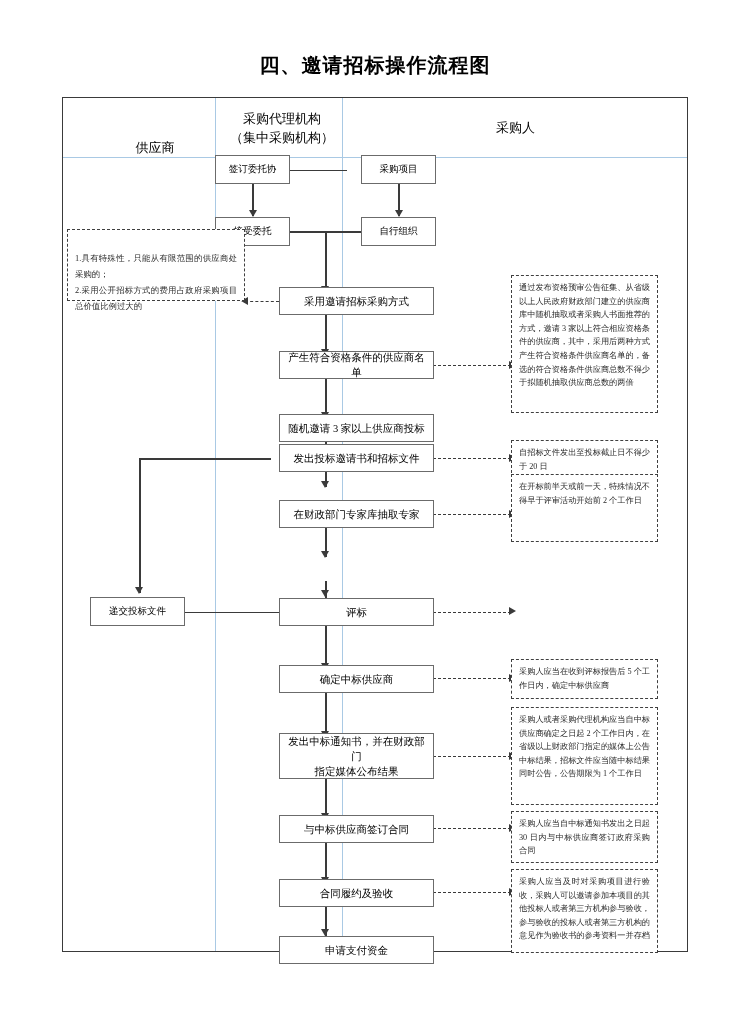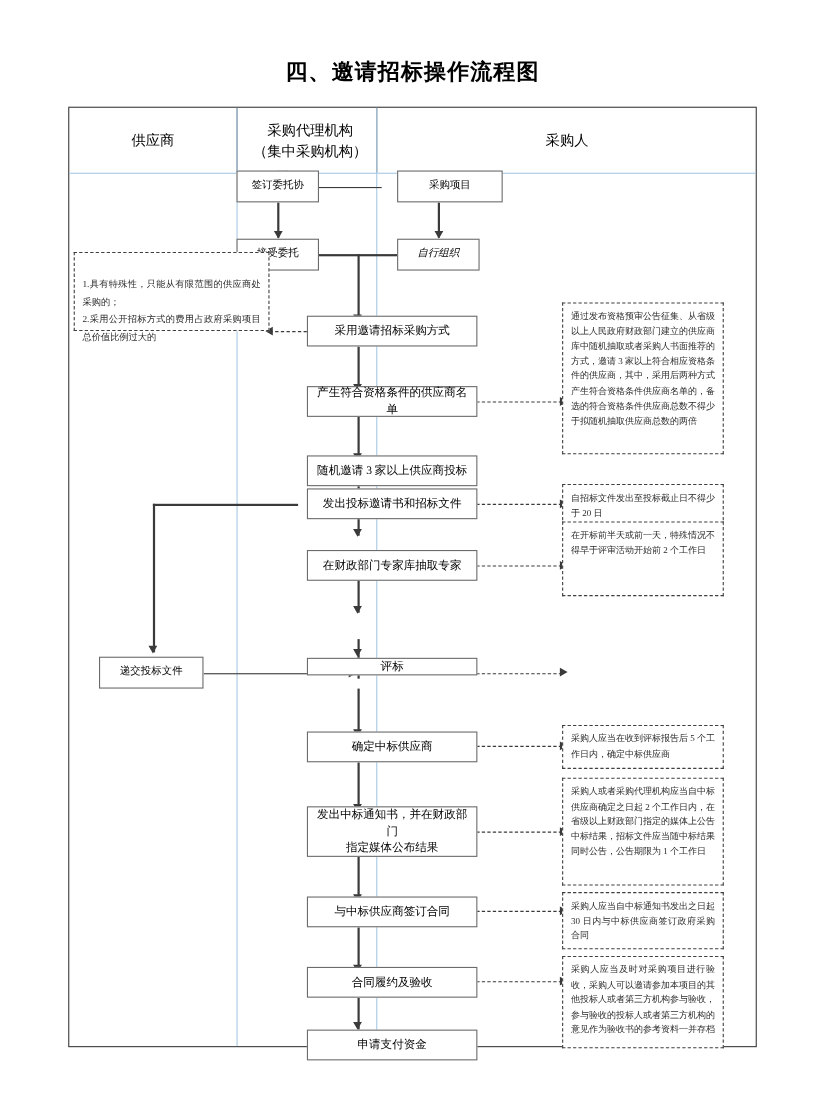--- a/index.html
+++ b/index.html
@@ -68,21 +68,21 @@
     position:absolute;
     top:0; height:59px;
     display:flex;
     flex-direction:column;
     align-items:center;
     justify-content:center;
     font-size:13px;
     line-height:19px;
     text-align:center;
   }
-  .colhdr.c1{left:0;   width:152px;}
+  .colhdr.c1{left:16px;   width:152px;justify-content:flex-end;}
   .colhdr.c2{left:156px;width:126px;}
   .colhdr.c3{left:280px;width:345px;}
 
   
   .box{
     position:absolute;
     box-sizing:border-box;
     border:1.1px solid #6b6b6b;
     background:#fff;
     display:flex;
@@ -253,29 +253,29 @@
     <div class="box" style="left:189px; top:57px; width:0;"></div>
 
     <div class="box small" style="left:189px; top:57px; width:0px; height:0; border:none;"></div>
 
     <div class="box small" style="left:189px; top:57px; width:0; height:0; border:none; padding:0;"></div>
 
     <div class="box small" style="left:152px; top:57px; width:75px; height:29px;">
       <span>签订委托协</span>
     </div>
 
-    <div class="box small" style="left:298px; top:57px; width:96px; height:29px;">
+    <div class="box small" style="left:298px; top:57px; width:75px; height:29px;">
       <span>采购项目</span>
     </div>
 
     <div class="box small" style="left:152px; top:119px; width:75px; height:29px;">
       <span>接受委托</span>
     </div>
 
-    <div class="box small" style="left:298px; top:119px; width:75px; height:29px;font-style:italic;">
+    <div class="box small" style="left:298px; top:119px; width:75px; height:29px;">
       <span>自行组织</span>
     </div>
 
     <div class="box" style="left:216px; top:189px; width:155px; height:28px;">
       <span>采用邀请招标采购方式</span>
     </div>
 
     <div class="box" style="left:216px; top:253px; width:155px; height:28px;">
       <span>产生符合资格条件的供应商名单</span>
     </div>
@@ -289,21 +289,21 @@
     </div>
 
     <div class="box" style="left:216px; top:402px; width:155px; height:28px;">
       <span>在财政部门专家库抽取专家</span>
     </div>
 
     <div class="box small" style="left:27px; top:499px; width:95px; height:29px;">
       <span>递交投标文件</span>
     </div>
 
-    <div class="box" style="left:216px; top:500px; width:155px; height:16px;">
+    <div class="box" style="left:216px; top:500px; width:155px; height:28px;">
       <span>评标</span>
     </div>
 
     <div class="box" style="left:216px; top:567px; width:155px; height:28px;">
       <span>确定中标供应商</span>
     </div>
 
     <div class="box" style="left:216px; top:635px; width:155px; height:46px; white-space:pre-line;">
       <span>发出中标通知书，并在财政部门
 指定媒体公布结果</span>

